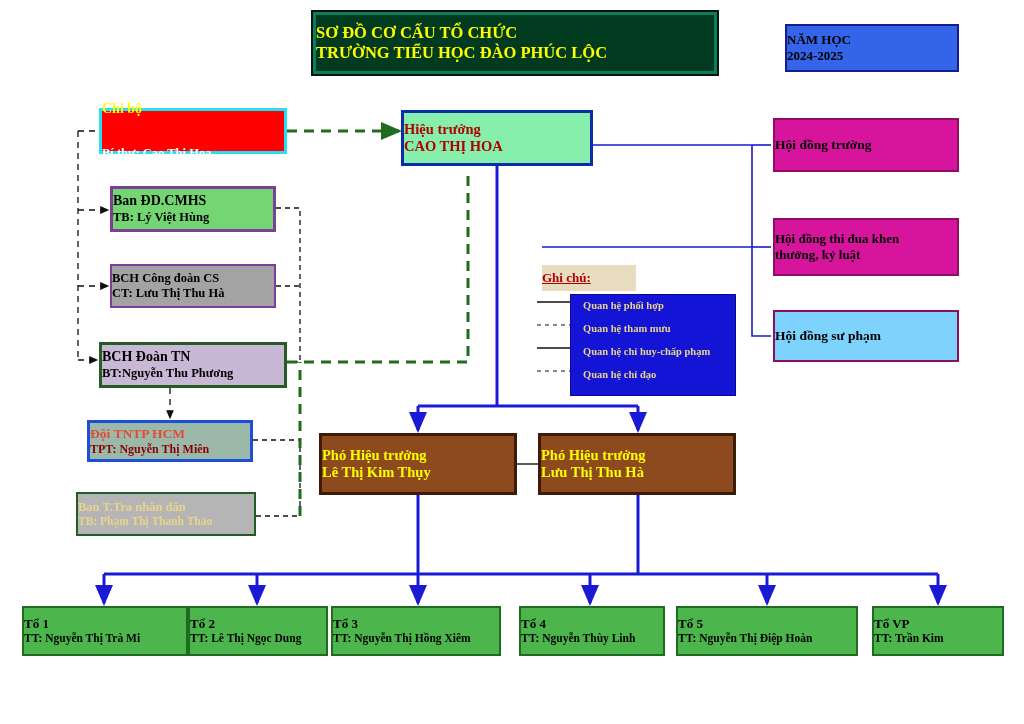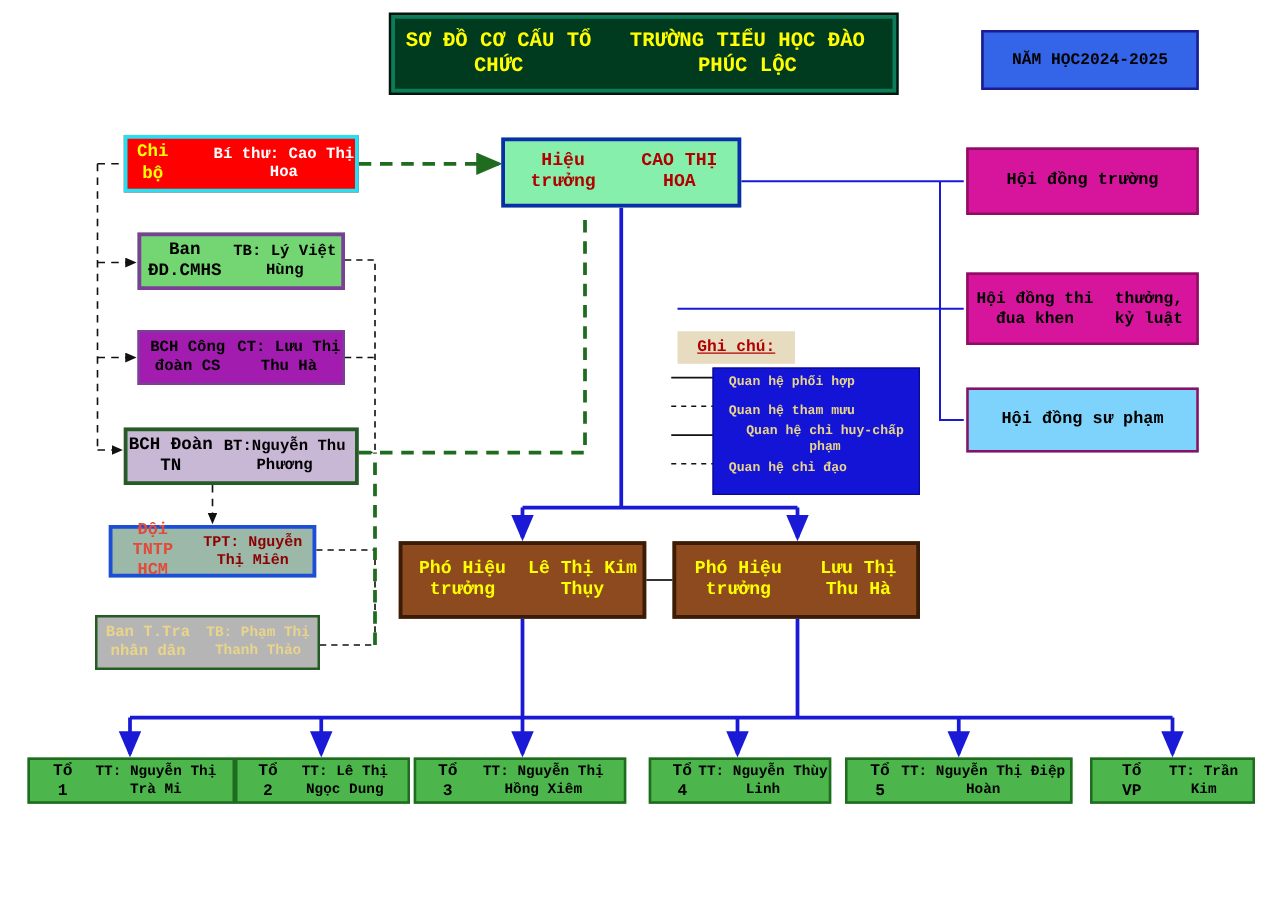--- a/index.html
+++ b/index.html
@@ -1,34 +1,34 @@
 <!DOCTYPE html>
 <html><head>
 <meta charset="utf-8">
 <style>
   html,body{margin:0;padding:0;}
   body{width:1024px;height:724px;background:#ffffff;font-family:"Liberation Serif",serif;position:relative;overflow:hidden;}
   .canvas{position:absolute;left:0;top:0;width:1024px;height:724px;}
-  .box{position:absolute;box-sizing:border-box;display:flex;flex-direction:row;align-items:center;justify-content:center;text-align:center;line-height:1.2;font-family:Liberation Mono, monospace;}
+  .box{position:absolute;box-sizing:border-box;display:flex;flex-direction:column;align-items:flex-start;justify-content:center;text-align:center;line-height:1.2;}
   svg.wires{position:absolute;left:0;top:0;width:1024px;height:724px;pointer-events:none;}
 
   
   #title{left:313px;top:12px;width:404px;height:62px;background:#013b1f;border:3px solid #0d7c5a;box-shadow:0 0 0 2px #02150c;color:#ffff00;font-weight:bold;font-size:16.5px;}
   #year{left:785px;top:24px;width:174px;height:48px;background:#3465e8;border:2px solid #1b1b8f;color:#000000;font-weight:bold;font-size:13px;}
 
   
   #chibo{left:99px;top:108px;width:188px;height:46px;background:#ff0000;border:3px solid #24e0f2;gap:28px;}
   #chibo .l1{color:#ffff00;font-weight:bold;font-size:14px;}
   #chibo .l2{color:#ffffff;font-weight:bold;font-size:12.5px;}
 
   #bandd{left:110px;top:186px;width:166px;height:46px;background:#73d672;border:3px solid #7b3f97;color:#000;}
   #bandd .l1{font-weight:bold;font-size:14px;}
   #bandd .l2{font-weight:bold;font-size:12.5px;}
 
-  #bchcd{left:110px;top:264px;width:166px;height:44px;background:#a21caf;border:2px solid #7b3f97;color:#000;}
+  #bchcd{left:110px;top:264px;width:166px;height:44px;background:#a3a3a3;border:2px solid #7b3f97;color:#000;}
   #bchcd .l1{font-weight:bold;font-size:12.5px;}
   #bchcd .l2{font-weight:bold;font-size:12.5px;}
 
   #bchdtn{left:99px;top:342px;width:188px;height:46px;background:#c9b7d6;border:3px solid #255c25;color:#000;}
   #bchdtn .l1{font-weight:bold;font-size:14px;}
   #bchdtn .l2{font-weight:bold;font-size:12.5px;}
 
   #doi{left:87px;top:420px;width:166px;height:42px;background:#9bb8a8;border:3px solid #1d4ed8;}
   #doi .l1{color:#e24b3a;font-weight:bold;font-size:13.5px;}
   #doi .l2{color:#8b0000;font-weight:bold;font-size:12px;}
@@ -49,21 +49,21 @@
   #ghichu{left:542px;top:265px;width:94px;height:26px;background:#e8dcc0;color:#b00000;font-weight:bold;font-size:13px;text-decoration:underline;}
   #legend{left:570px;top:294px;width:166px;height:102px;background:#1414d6;border:1px solid #0a0a8c;}
   .legrow{position:absolute;left:0;width:166px;height:22px;display:flex;align-items:center;}
   .legtext{color:#e8d48b;font-weight:bold;font-size:10.5px;margin-left:12px;}
 
   
   #pht1{left:319px;top:433px;width:198px;height:62px;background:#8c4a1e;border:3px solid #3a1c08;color:#ffff00;font-weight:bold;font-size:14.5px;}
   #pht2{left:538px;top:433px;width:198px;height:62px;background:#8c4a1e;border:3px solid #3a1c08;color:#ffff00;font-weight:bold;font-size:14.5px;}
 
   
-  .team{top:606px;height:37px;background:#4cb64c;border:2px solid #1f6b1f;color:#000;padding-left:13px;}
+  .team{top:606px;height:50px;background:#4cb64c;border:2px solid #1f6b1f;color:#000;}
   .team .l1{font-weight:bold;font-size:13px;}
   .team .l2{font-weight:bold;font-size:11.5px;}
   #t1{left:22px;width:166px;}
   #t2{left:188px;width:140px;}
   #t3{left:331px;width:170px;}
   #t4{left:519px;width:146px;}
   #t5{left:676px;width:182px;}
   #t6{left:872px;width:132px;}
 </style>
 </head>

